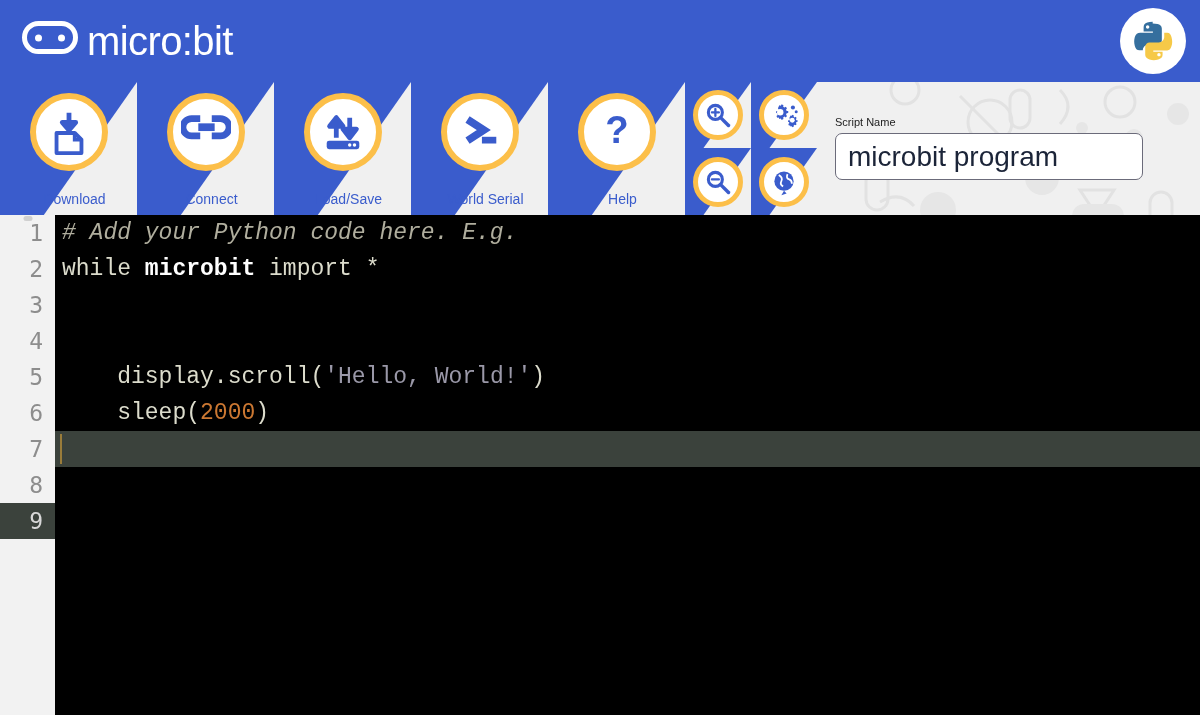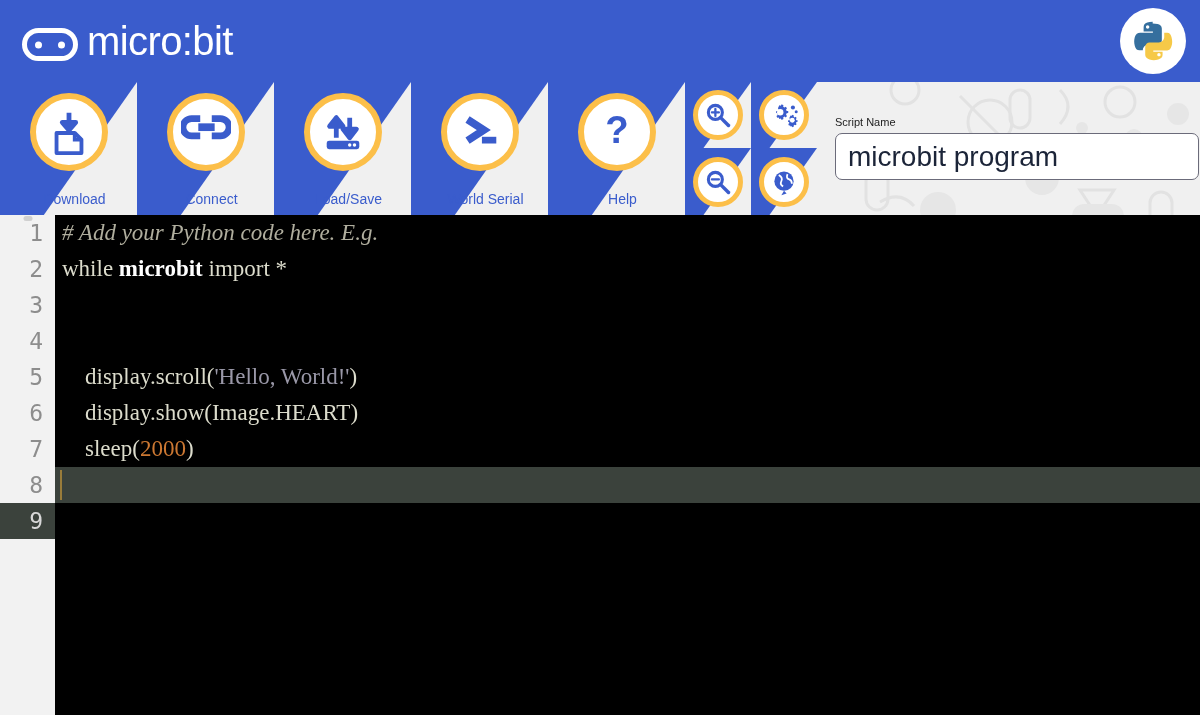--- a/index.html
+++ b/index.html
@@ -24,21 +24,21 @@
   .header {
     position: relative;
     height: 82px;
     background: #3a5ccc;
     display: flex;
     align-items: center;
     padding-left: 22px;
   }
   .logo-wrap {
     display: flex;
-    align-items: flex-end;
+    align-items: flex-start;
     gap: 9px;
   }
   .mb-chip {
     width: 56px;
     height: 33px;
     border: 5px solid #ffffff;
     border-radius: 17px;
     position: relative;
     flex: none;
   }
@@ -180,21 +180,21 @@
     flex: 1;
     padding: 34px 0 0 18px;
     z-index: 2;
   }
   .script-label {
     font-size: 11px;
     color: #222222;
     margin-bottom: 5px;
   }
   .script-input {
-    width: 364px;
+    width: 308px;
     height: 47px;
     border: 1px solid #6b6b7a;
     border-radius: 7px;
     background: #ffffff;
     font-family: "Liberation Sans", sans-serif;
     font-size: 28px;
     color: #1b2438;
     padding: 12px 12px;
     outline: none;
   }
@@ -235,21 +235,21 @@
     color: #d8d8d8;
   }
 
   .cl {
     height: 36px;
     line-height: 36px;
     font-size: 23px;
     padding-left: 7px;
     white-space: pre;
     color: #dcdccc;
-    font-family: Liberation Serif, serif;
+    font-family: Liberation Mono, monospace;
   }
   .cl.active {
     background: #3b423c;
     position: relative;
   }
   .cl.active::before {
     content: "";
     position: absolute;
     left: 5px;
     top: 3px;
@@ -443,20 +443,19 @@
           <div class="ln active">9</div>
         </div>
     </div>
     <div class="code-pane">
       <div id="code-lines">
           <div class="cl"><span class="tok-comment"># Add your Python code here. E.g.</span></div>
           <div class="cl"><span class="tok-kw">while </span><span class="tok-bold">microbit</span><span class="tok-kw"> import </span><span class="tok-plain">*</span></div>
           <div class="cl"><span class="tok-plain"></span></div>
           <div class="cl"><span class="tok-plain"></span></div>
           <div class="cl"><span class="tok-plain">    display.scroll(</span><span class="tok-str">'Hello, World!'</span><span class="tok-plain">)</span></div>
-          <div class="cl"><span class="tok-plain">    display.show(Image.HEART)</span></div>
           <div class="cl"><span class="tok-plain">    sleep(</span><span class="tok-num">2000</span><span class="tok-plain">)</span></div>
           <div class="cl active"><span class="tok-plain"></span></div>
         </div>
     </div>
   </div>
 
 </div>
 
 </body></html>

